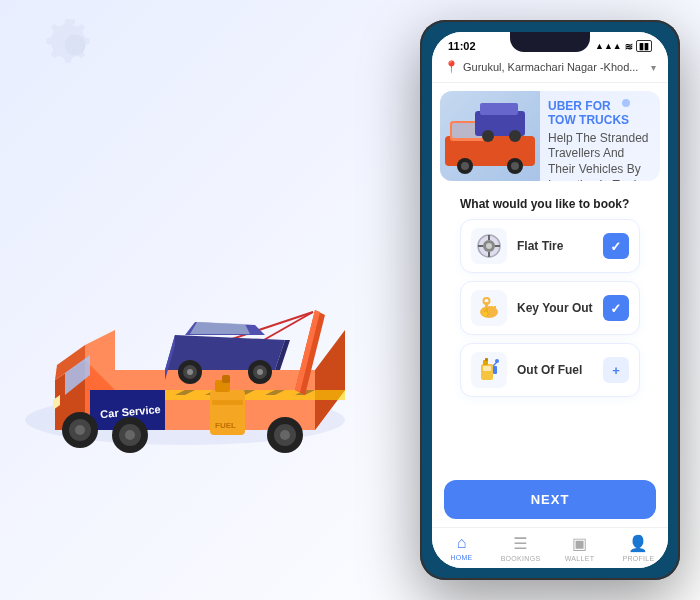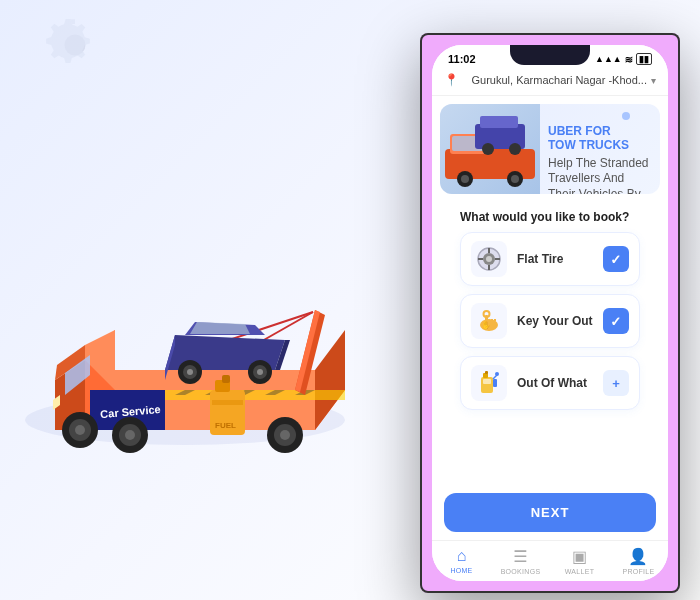--- a/index.html
+++ b/index.html
@@ -54,26 +54,25 @@
       position: absolute;
       right: 20px;
       top: 20px;
       width: 260px;
       height: 560px;
     }
 
     .phone-frame {
       width: 100%;
       height: 100%;
-      background: #f0abfc;
-      border-radius: 8px;
+      background: #0c4a6e;
+      border-radius: 25px;
       padding: 12px;
       box-shadow: 0 20px 60px rgba(0,0,0,0.4), inset 0 0 0 2px #333;
       position: relative;
-      margin-top: 13px;
     }
 
     .phone-notch {
       position: absolute;
       top: 12px;
       left: 50%;
       transform: translateX(-50%);
       width: 80px;
       height: 20px;
       background: #1a1a2e;
@@ -130,21 +129,20 @@
       font-size: 12px;
     }
 
     .location-text {
       flex: 1;
       font-size: 11px;
       color: #444;
       white-space: nowrap;
       overflow: hidden;
       text-overflow: ellipsis;
-      text-align: right;
     }
 
     .location-arrow {
       color: #888;
       font-size: 10px;
     }
 
     
     .banner {
       margin: 8px;
@@ -158,21 +156,21 @@
 
     .banner-image {
       width: 100px;
       flex-shrink: 0;
       background: linear-gradient(135deg, #c5d8f0, #a8c4e8);
       position: relative;
       overflow: hidden;
     }
 
     .banner-content {
-      padding: 20px 8px;
+      padding: 8px 8px;
       flex: 1;
     }
 
     .banner-title {
       font-size: 12px;
       font-weight: 800;
       color: #4a80f5;
       line-height: 1.2;
       text-transform: uppercase;
     }
@@ -501,21 +499,21 @@
             <svg width="28" height="28" viewBox="0 0 28 28">
               <rect x="6" y="8" width="12" height="16" rx="2" fill="#f5c542"></rect>
               <rect x="8" y="10" width="8" height="5" rx="1" fill="#fff" opacity="0.6"></rect>
               <rect x="8" y="4" width="5" height="5" rx="1" fill="#e0a500"></rect>
               <rect x="10" y="2" width="3" height="3" rx="1" fill="#c08000"></rect>
               <rect x="18" y="10" width="4" height="8" rx="1" fill="#4a80f5"></rect>
               <line x1="18" y1="10" x2="22" y2="6" stroke="#4a80f5" stroke-width="1.5"></line>
               <circle cx="22" cy="5" r="2" fill="#4a80f5"></circle>
             </svg>
           </div>
-          <span class="service-label">Out Of What</span>
+          <span class="service-label">Out Of Fuel</span>
           <div class="service-check unchecked">+</div>
         </div>
       </div>
 
       <button class="next-btn">NEXT</button>
 
       <div class="bottom-nav">
         <div class="nav-item">
           <span class="nav-icon active">⌂</span>
           <span class="nav-label active">Home</span>

